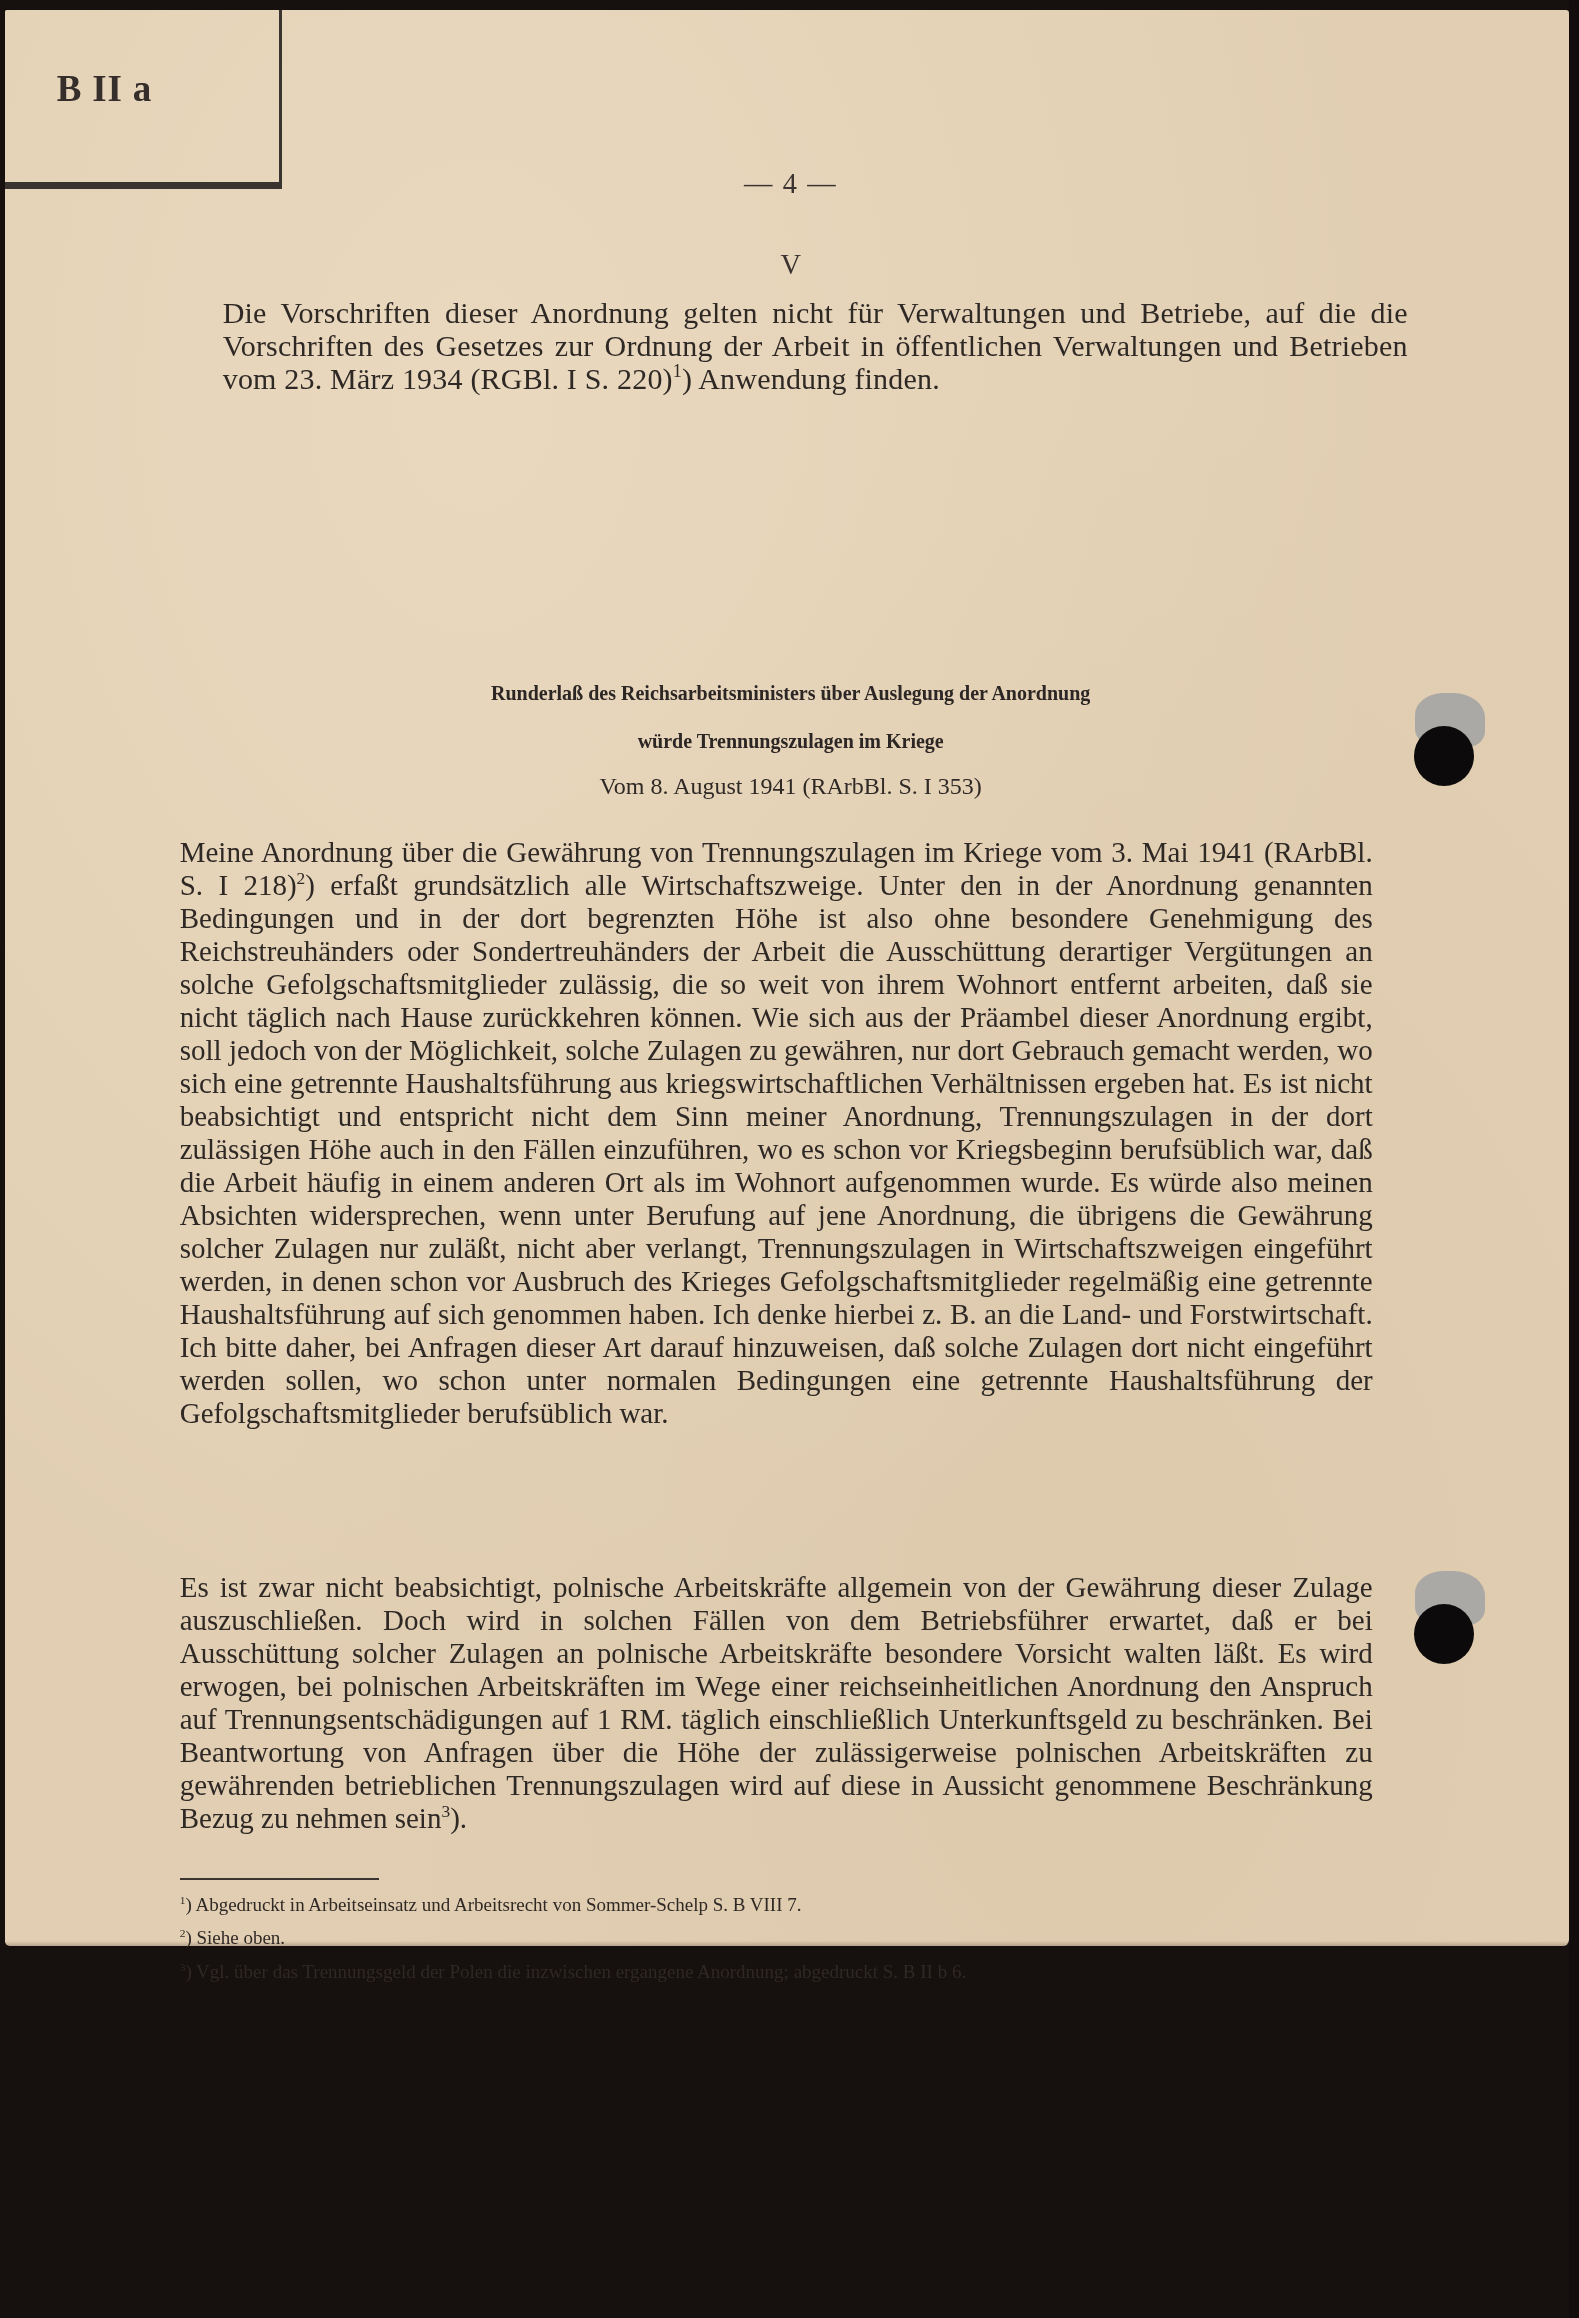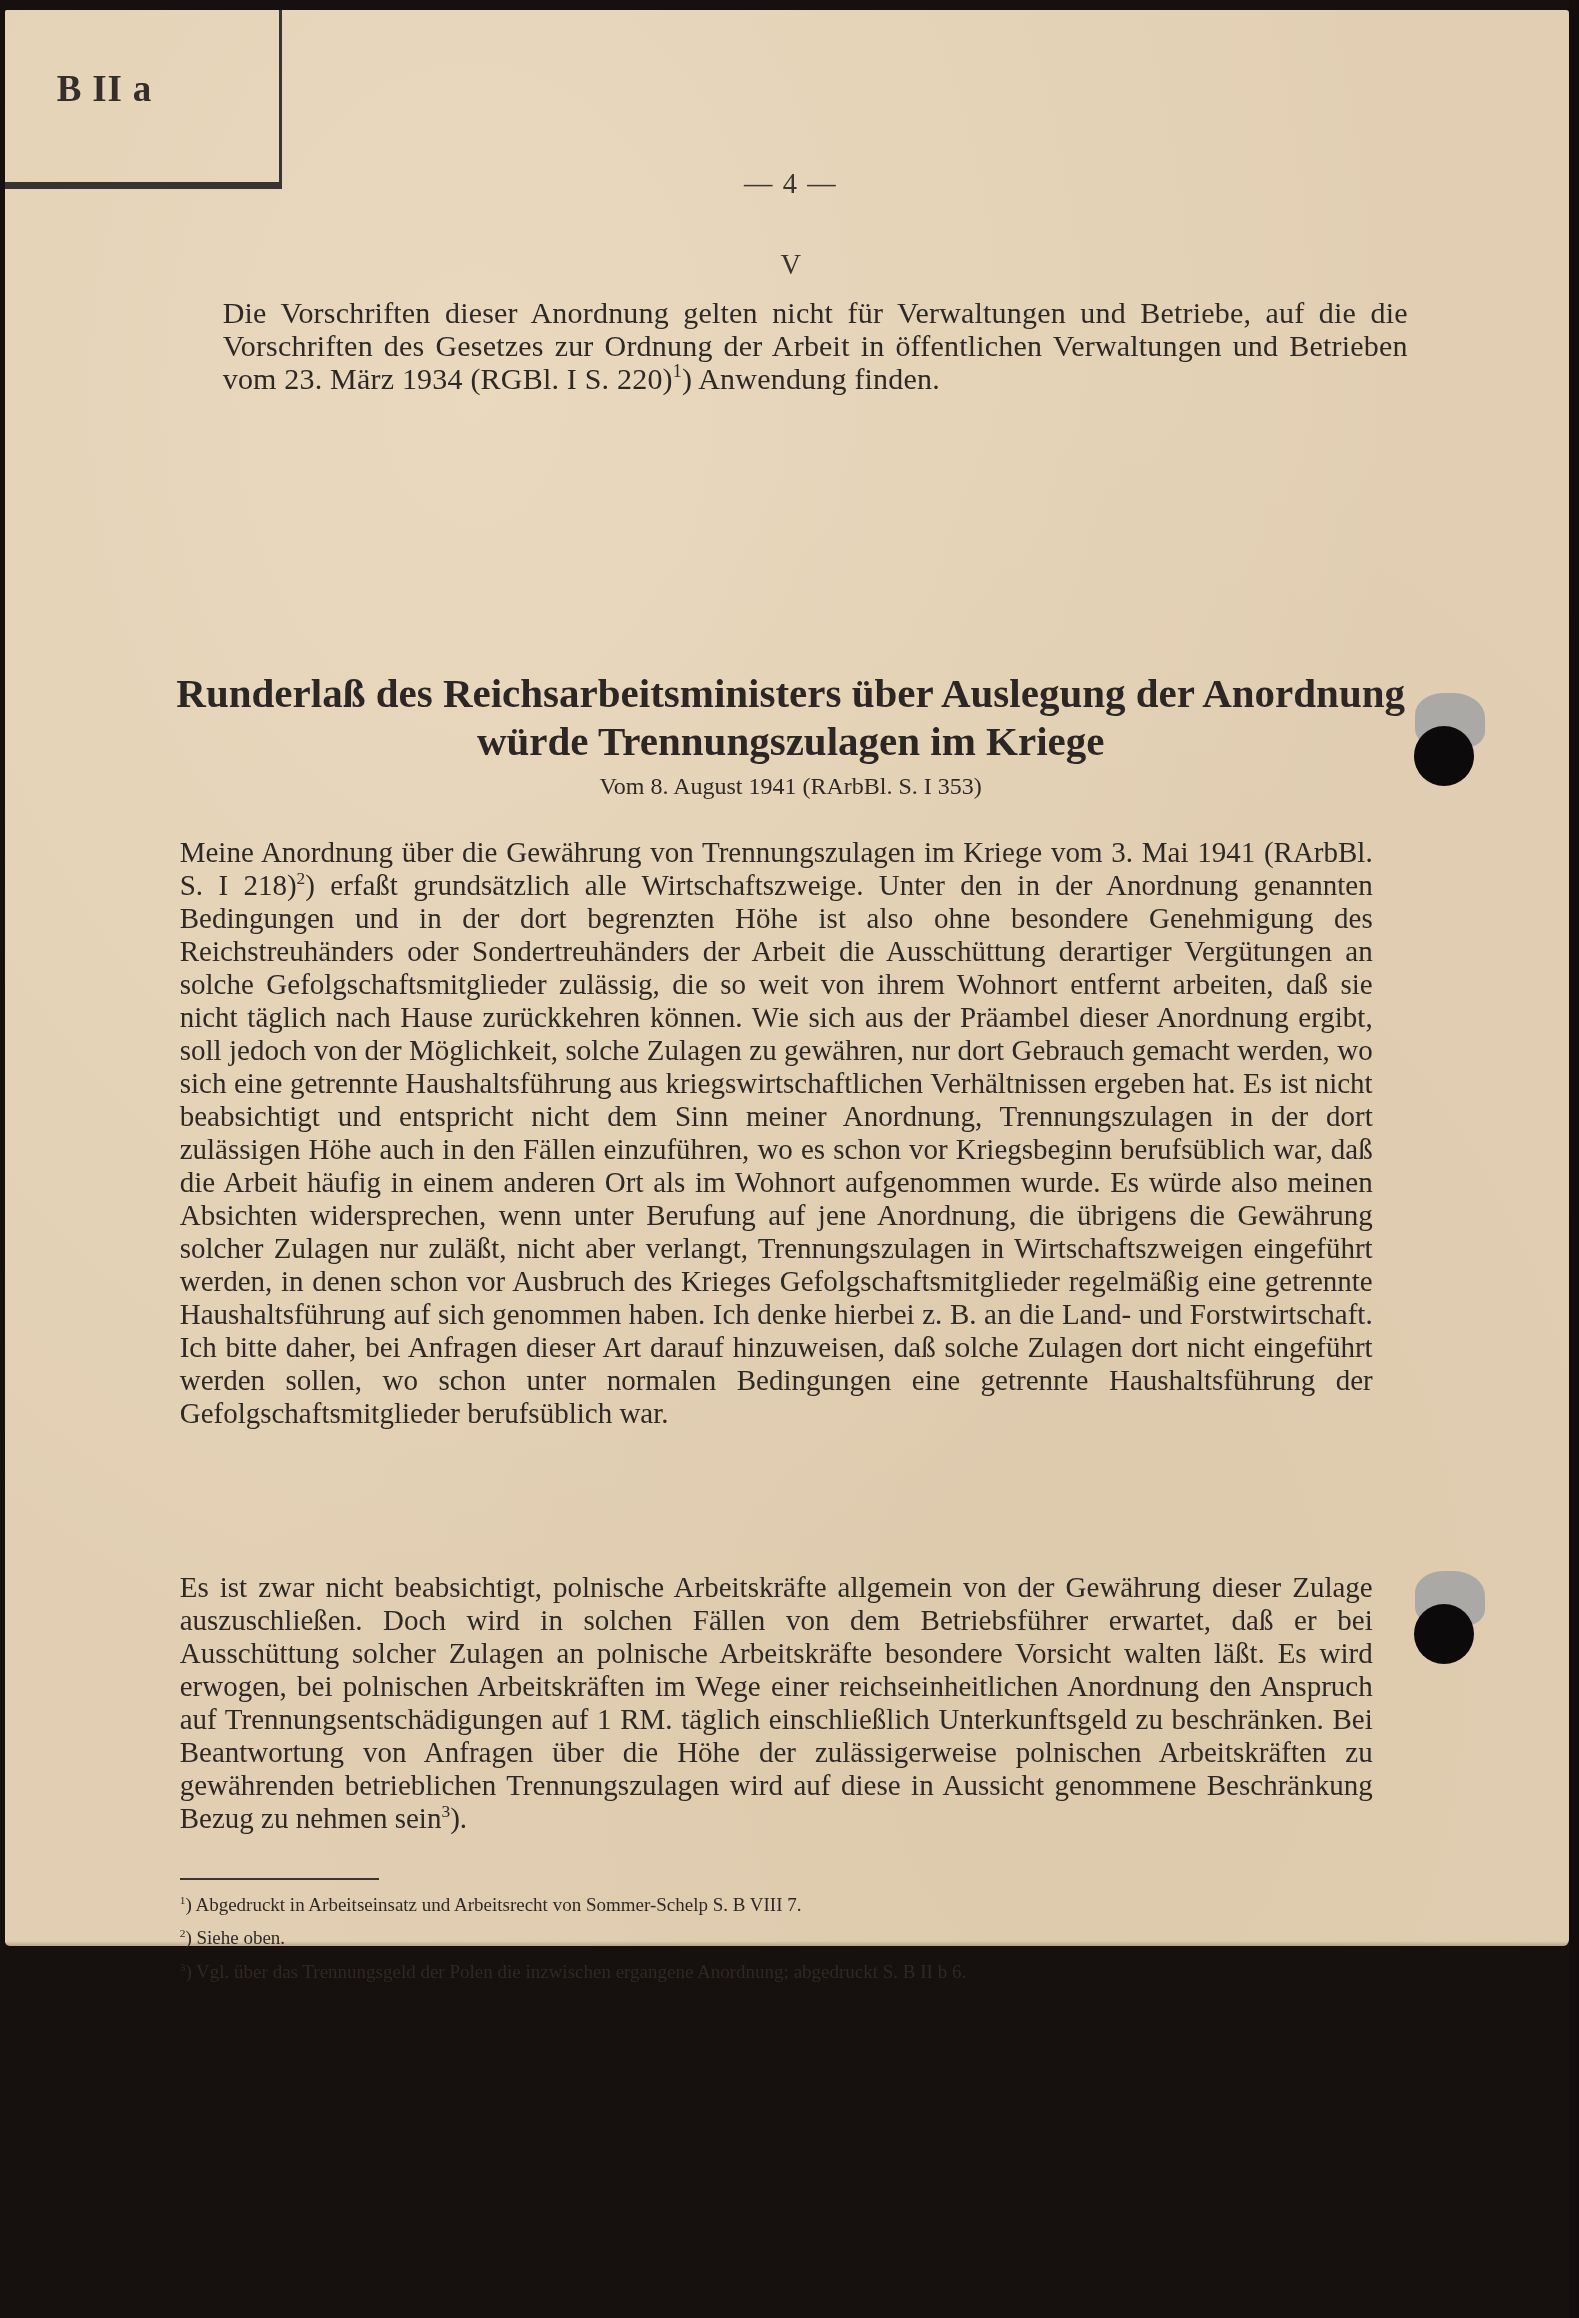--- a/index.html
+++ b/index.html
@@ -93,21 +93,21 @@
     }
     .block-1 { top: 286px; margin-left: 35px; }
     .block-2 { top: 440px; }
 
     .title {
       position: absolute;
       left: 0;
       width: 1572px;
       text-align: center;
       font-weight: bold;
-      font-size: 41px;
+      font-size: 20px;
       line-height: 47px;
       color: #2c2624;
     }
     .title-line-1 { top: 660px; }
     .title-line-2 { top: 708px; }
     .subtitle {
       position: absolute;
       left: 0;
       top: 763px;
       width: 1572px;

